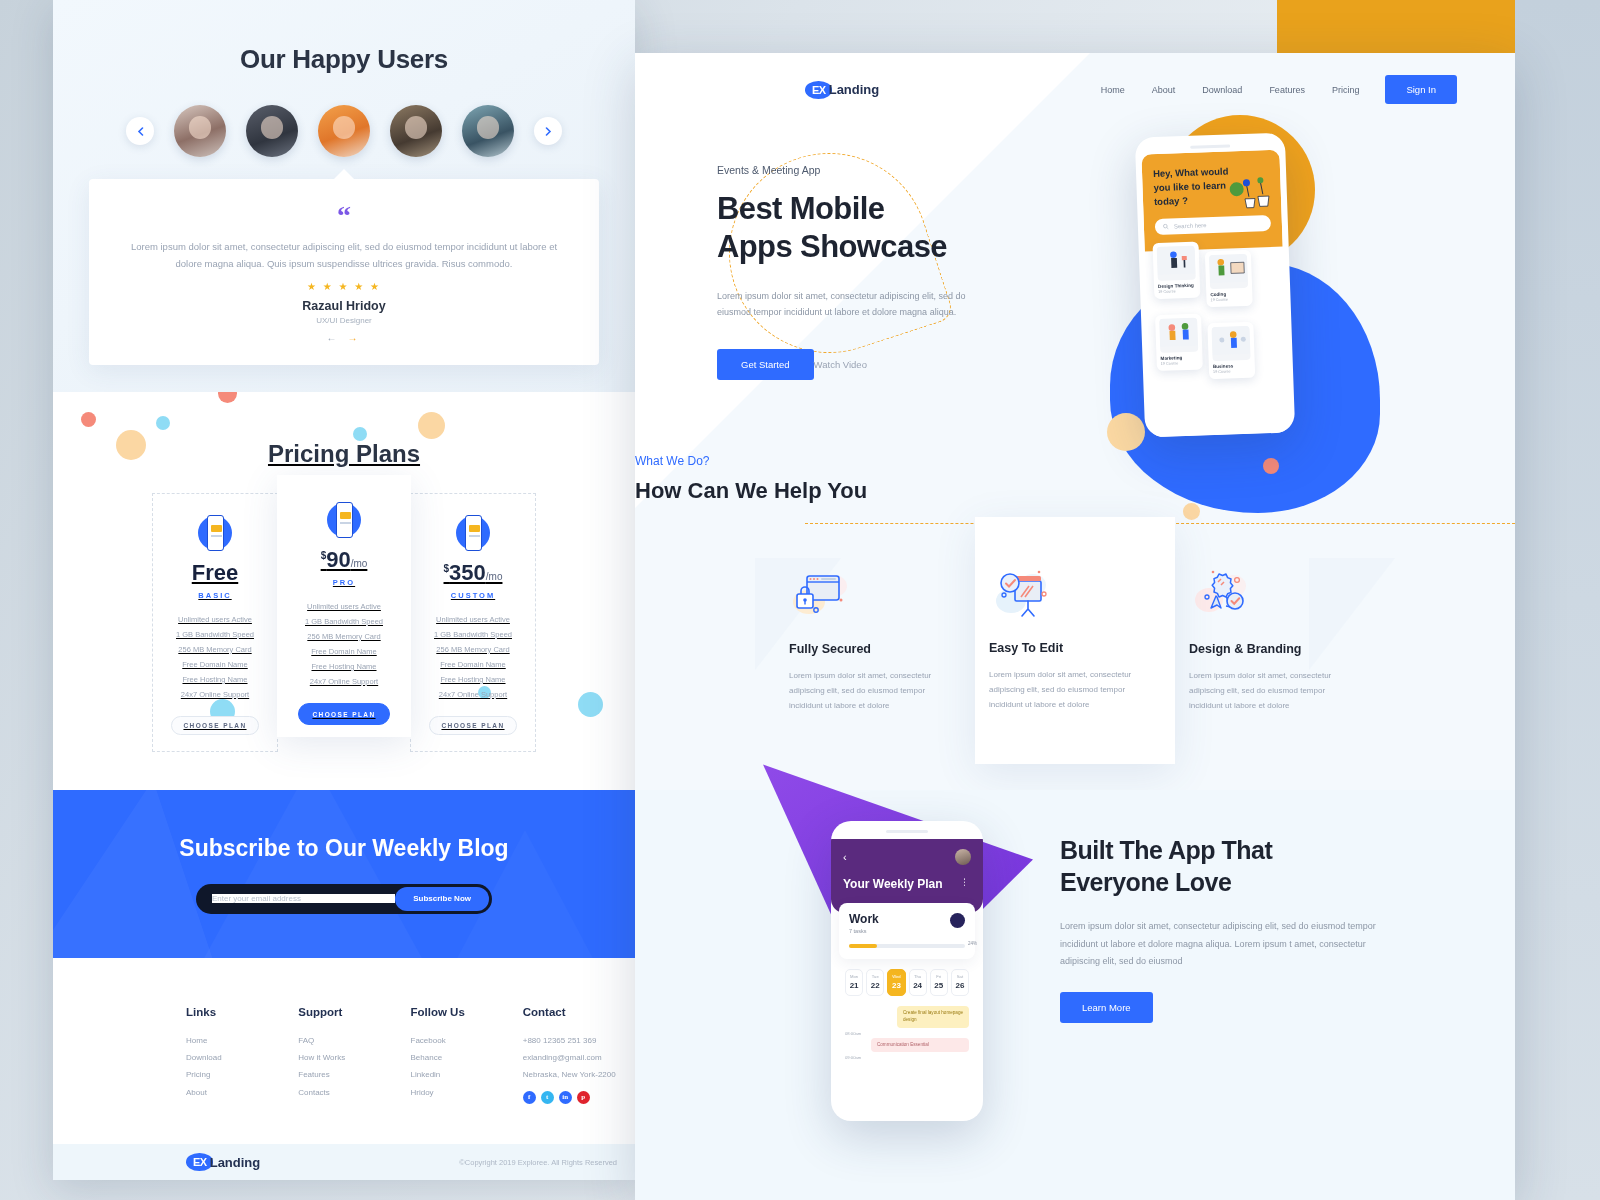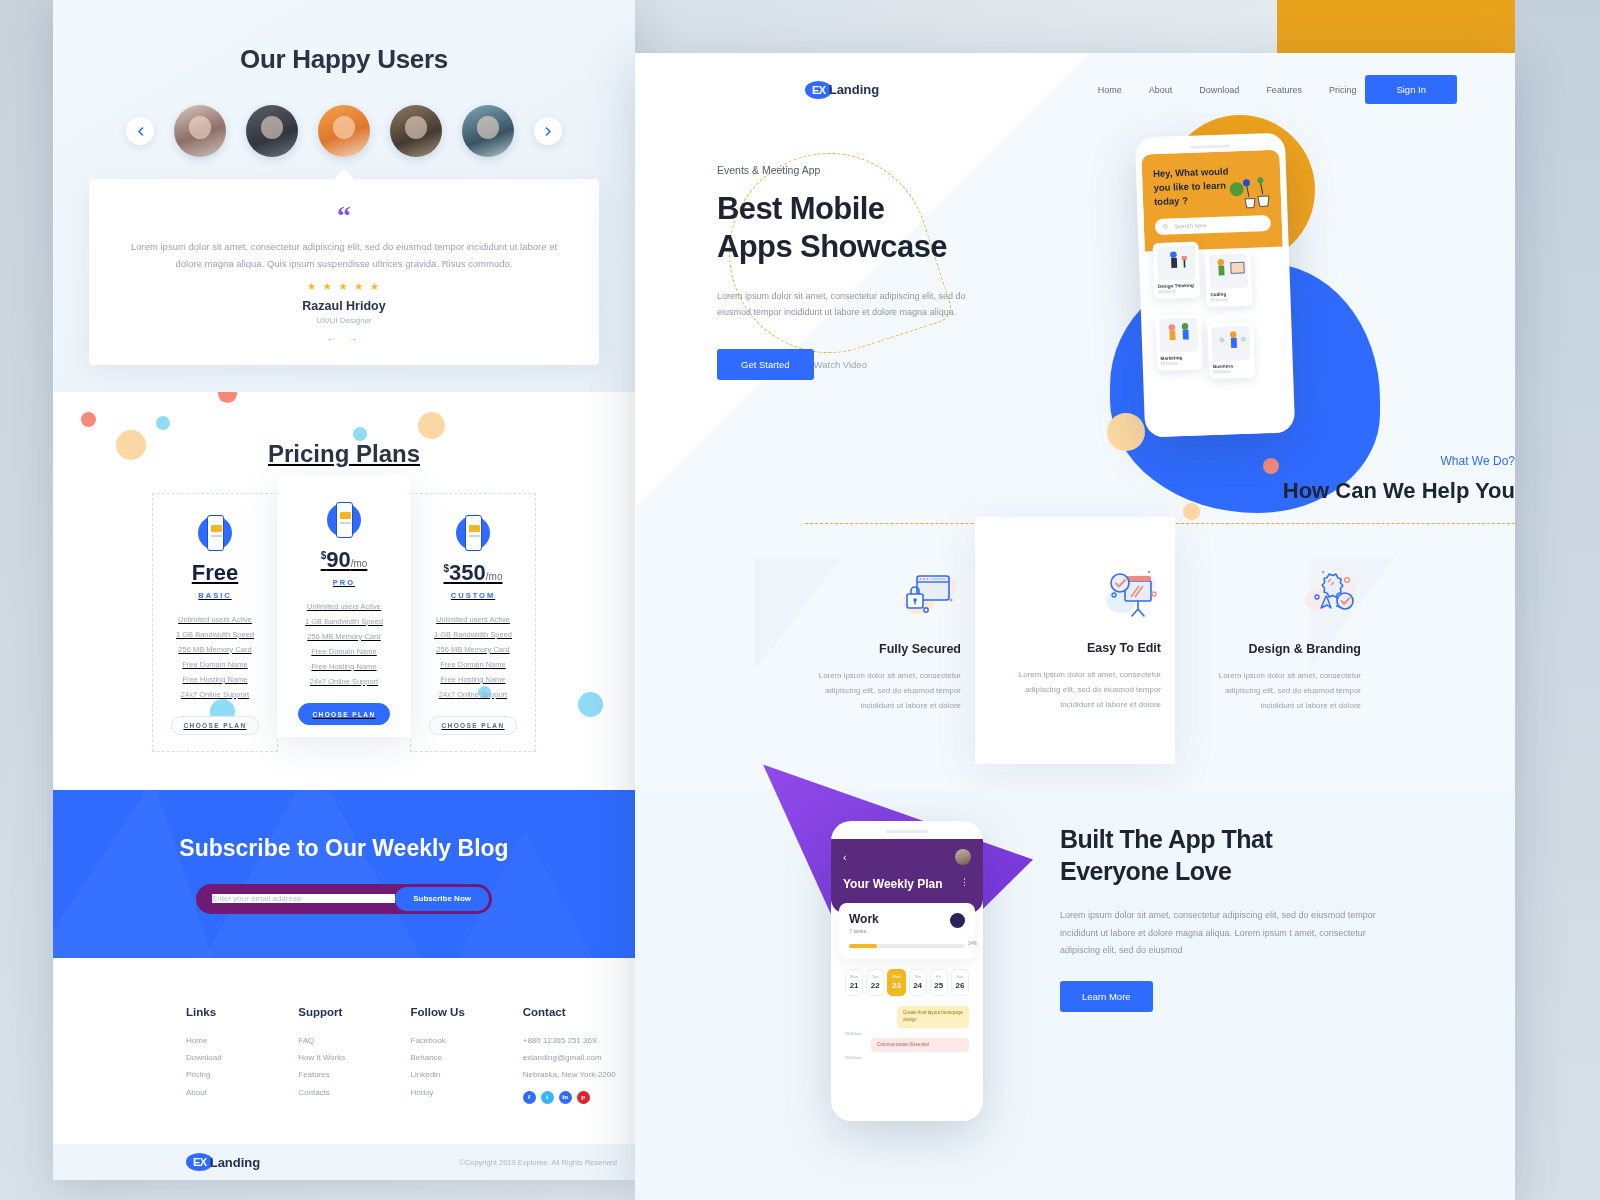--- a/index.html
+++ b/index.html
@@ -111,21 +111,21 @@
 
   
   .sec-sub{
     position:relative; height:168px; background:#2f6bff; overflow:hidden;
     display:flex;flex-direction:column;align-items:center;justify-content:center;
   }
   .sub-tri{ position:absolute; width:0;height:0; opacity:.35;}
   .sub-title{ position:relative; z-index:2; color:#fff; font-size:23px; font-weight:bold; }
   .sub-form{
     position:relative;z-index:2; margin-top:22px; width:296px; height:30px;
-    background:#701a75; border-radius:16px; display:flex; align-items:center;
+    background:#0f172a; border-radius:16px; display:flex; align-items:center;
     padding:0 3px 0 16px;
   }
   .sub-input{ flex:1; border:none; outline:none; font-size:8px; color:#6b7688; font-family:inherit;}
   .sub-input::placeholder{ color:#b8c0cc; }
   .sub-btn{
     background:#2f6bff;color:#fff;border:none;border-radius:14px;
     height:24px;padding:0 18px;font-size:8px;font-weight:bold;cursor:pointer;font-family:inherit;
   }
 
   
@@ -162,21 +162,21 @@
   }
   .navbar{
     position:relative; z-index:6; display:flex; align-items:center;
     padding:22px 58px 0 170px; gap:0;
   }
   .nav-links{ margin-left:auto; display:flex; align-items:center; gap:27px; }
   .nav-links a{ font-size:9px; color:#5d6borange; }
   .nav-links a{ font-size:9px; color:#5e6a7d; text-decoration:none; }
   .signin{
     background:#2f6bff; color:#fff; border:none; border-radius:3px;
-    padding:9px 31px; font-size:9.5px; cursor:pointer; font-family:inherit; margin-left:9px;
+    padding:9px 21px; font-size:9.5px; cursor:pointer; font-family:inherit; margin-left:26px;
   }
   .hero{ position:relative; z-index:5; padding:60px 0 0 82px; width:460px; }
   .hero-kicker{ font-size:10.5px; color:#4e5a6e; }
   .hero-h1{ font-size:31px; line-height:1.22; font-weight:bold; color:#1e2431; margin-top:14px; letter-spacing:-.6px;}
   .hero-p{ font-size:9px; color:#8d97a6; line-height:1.85; margin-top:22px; width:250px; }
   .hero-btns{ display:flex; align-items:center; margin-top:28px; }
   .btn-primary{
     background:#2f6bff;color:#fff;border:none;border-radius:3px;
     padding:10px 24px;font-size:9.5px;cursor:pointer;font-family:inherit;
   }
@@ -219,21 +219,21 @@
   }
   .ph-search span{font-size:6px;color:#b2bac6;}
   .ph-grid{ position:relative; margin-top:-8px; padding:0 8px; display:flex;flex-wrap:wrap;gap:6px;}
   .ph-card{ width:46px;height:56px;background:#fff;border-radius:6px;box-shadow:0 3px 10px rgba(40,70,120,.13); padding:4px; }
   .ph-card.b{ margin-top:10px; }
   .ph-card .art{ height:34px; border-radius:4px; background:#f3f5f8; position:relative; overflow:hidden;}
   .ph-card .nm{ font-size:4.6px; font-weight:bold; color:#2b3445; margin-top:3px; }
   .ph-card .cr{ font-size:3.8px; color:#a6aeba; margin-top:1px; }
 
   
-  .sec-wwd{ position:relative; z-index:5; margin-top:74px; text-align:right; }
+  .sec-wwd{ position:relative; z-index:5; margin-top:74px; text-align:left; }
   .wwd-kick{ font-size:12px; color:#2f6bff; }
   .wwd-h2{ font-size:22px; font-weight:bold; color:#1e2431; margin-top:10px; }
   .feat-row{ display:flex; justify-content:center; margin-top:40px; position:relative; }
   .feat-card{ width:200px; padding:22px 14px 26px; position:relative; }
   .feat-card.mid{
     background:#fff; box-shadow:0 10px 40px rgba(60,95,150,.11);
     margin-top:-27px; padding-top:48px; padding-bottom:52px; z-index:3;
   }
   .feat-ico{ height:62px; margin-bottom:14px; position:relative; }
   .feat-name{ font-size:12.5px; font-weight:bold; color:#1e2431; }
@@ -270,21 +270,21 @@
   .p2-day{ flex:1; border:1px solid #eceff4; border-radius:5px; text-align:center; padding:4px 0 5px; }
   .p2-day .d{ font-size:4.2px; color:#a6aeba; }
   .p2-day .n{ font-size:8px; font-weight:bold; color:#2b3445; margin-top:2px;}
   .p2-day.on{ background:#f5b620; border-color:#f5b620; }
   .p2-day.on .d,.p2-day.on .n{ color:#fff; }
   .p2-agenda{ padding:10px 8px 0; }
   .p2-time{ font-size:4.2px; color:#a6aeba; margin-top:3px;}
   .p2-note{ border-radius:4px; padding:4px 6px; font-size:4.6px; line-height:1.45; }
   .p2-note.y{ background:#fdf0c0; color:#9a7b12; margin-left:52px; }
   .p2-note.r{ background:#fde8e8; color:#b2636a; margin-left:26px; margin-top:2px;}
-  .built-txt{ position:absolute; left:425px; top:7px; width:330px; }
+  .built-txt{ position:absolute; left:425px; top:18px; width:330px; }
   .built-h2{ font-size:25px; line-height:1.28; font-weight:bold; color:#1e2431; letter-spacing:-.5px;}
   .built-p{ font-size:9px; color:#8d97a6; line-height:1.9; margin-top:20px; }
   .built-btn{ margin-top:22px; background:#2f6bff;color:#fff;border:none;border-radius:3px;
     padding:10px 22px;font-size:9.5px;cursor:pointer;font-family:inherit;}
   .built-bg{ position:absolute; left:0; right:0; top:-26px; height:420px; background:#f1f8fd; z-index:-1;}
 </style>
 </head>
 <body>
 
 <div class="canvas">

